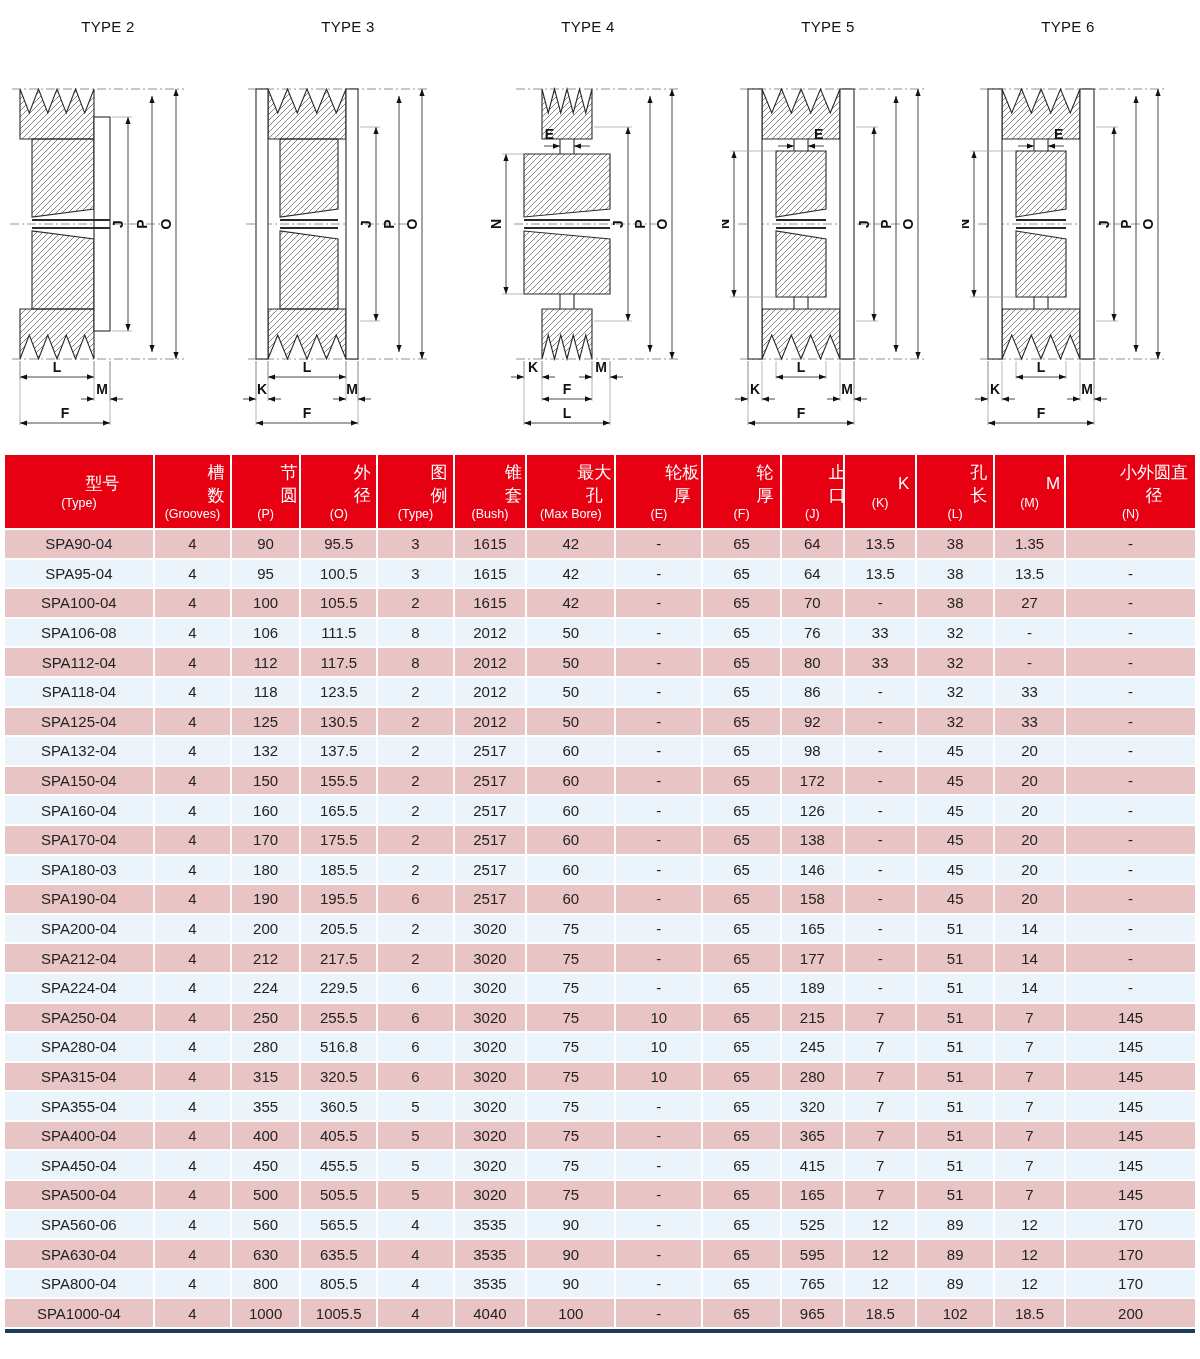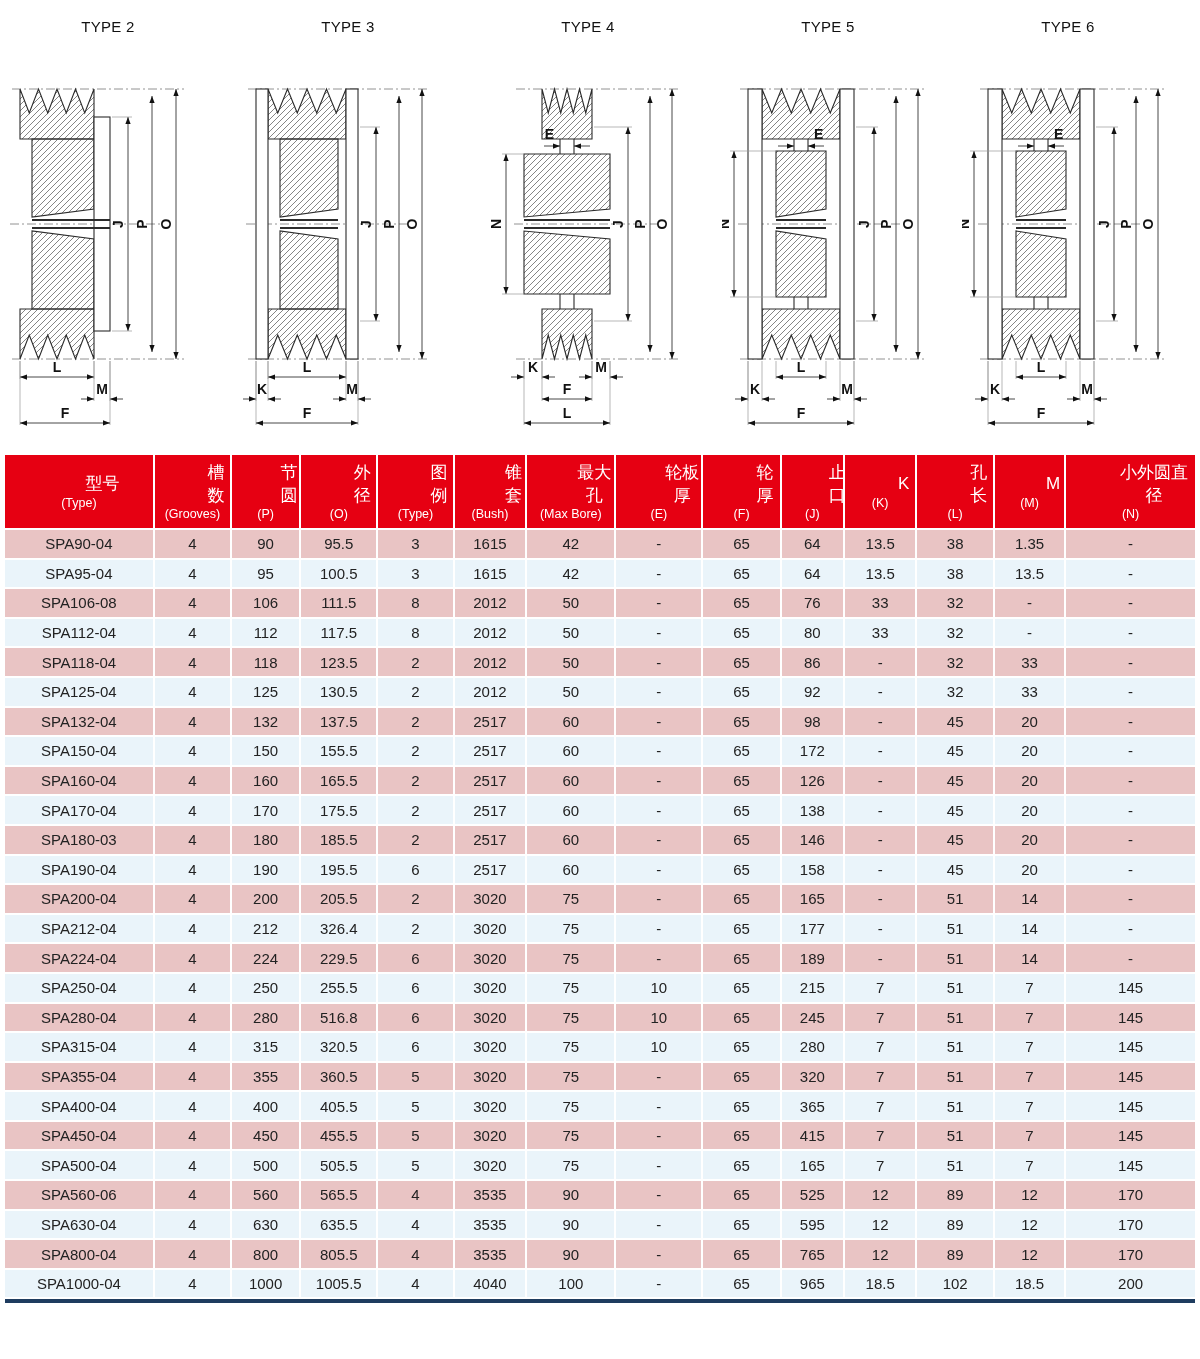--- a/index.html
+++ b/index.html
@@ -411,20 +411,36 @@
           <td>42</td>
           <td>-</td>
           <td>65</td>
           <td>64</td>
           <td>13.5</td>
           <td>38</td>
           <td>13.5</td>
           <td>-</td>
         </tr>
         <tr>
+          <td>SPA100-04</td>
+          <td>4</td>
+          <td>100</td>
+          <td>105.5</td>
+          <td>2</td>
+          <td>1615</td>
+          <td>42</td>
+          <td>-</td>
+          <td>65</td>
+          <td>70</td>
+          <td>-</td>
+          <td>38</td>
+          <td>27</td>
+          <td>-</td>
+        </tr>
+        <tr>
           <td>SPA106-08</td>
           <td>4</td>
           <td>106</td>
           <td>111.5</td>
           <td>8</td>
           <td>2012</td>
           <td>50</td>
           <td>-</td>
           <td>65</td>
           <td>76</td>
@@ -590,21 +606,21 @@
           <td>165</td>
           <td>-</td>
           <td>51</td>
           <td>14</td>
           <td>-</td>
         </tr>
         <tr>
           <td>SPA212-04</td>
           <td>4</td>
           <td>212</td>
-          <td>326.4</td>
+          <td>217.5</td>
           <td>2</td>
           <td>3020</td>
           <td>75</td>
           <td>-</td>
           <td>65</td>
           <td>177</td>
           <td>-</td>
           <td>51</td>
           <td>14</td>
           <td>-</td>

